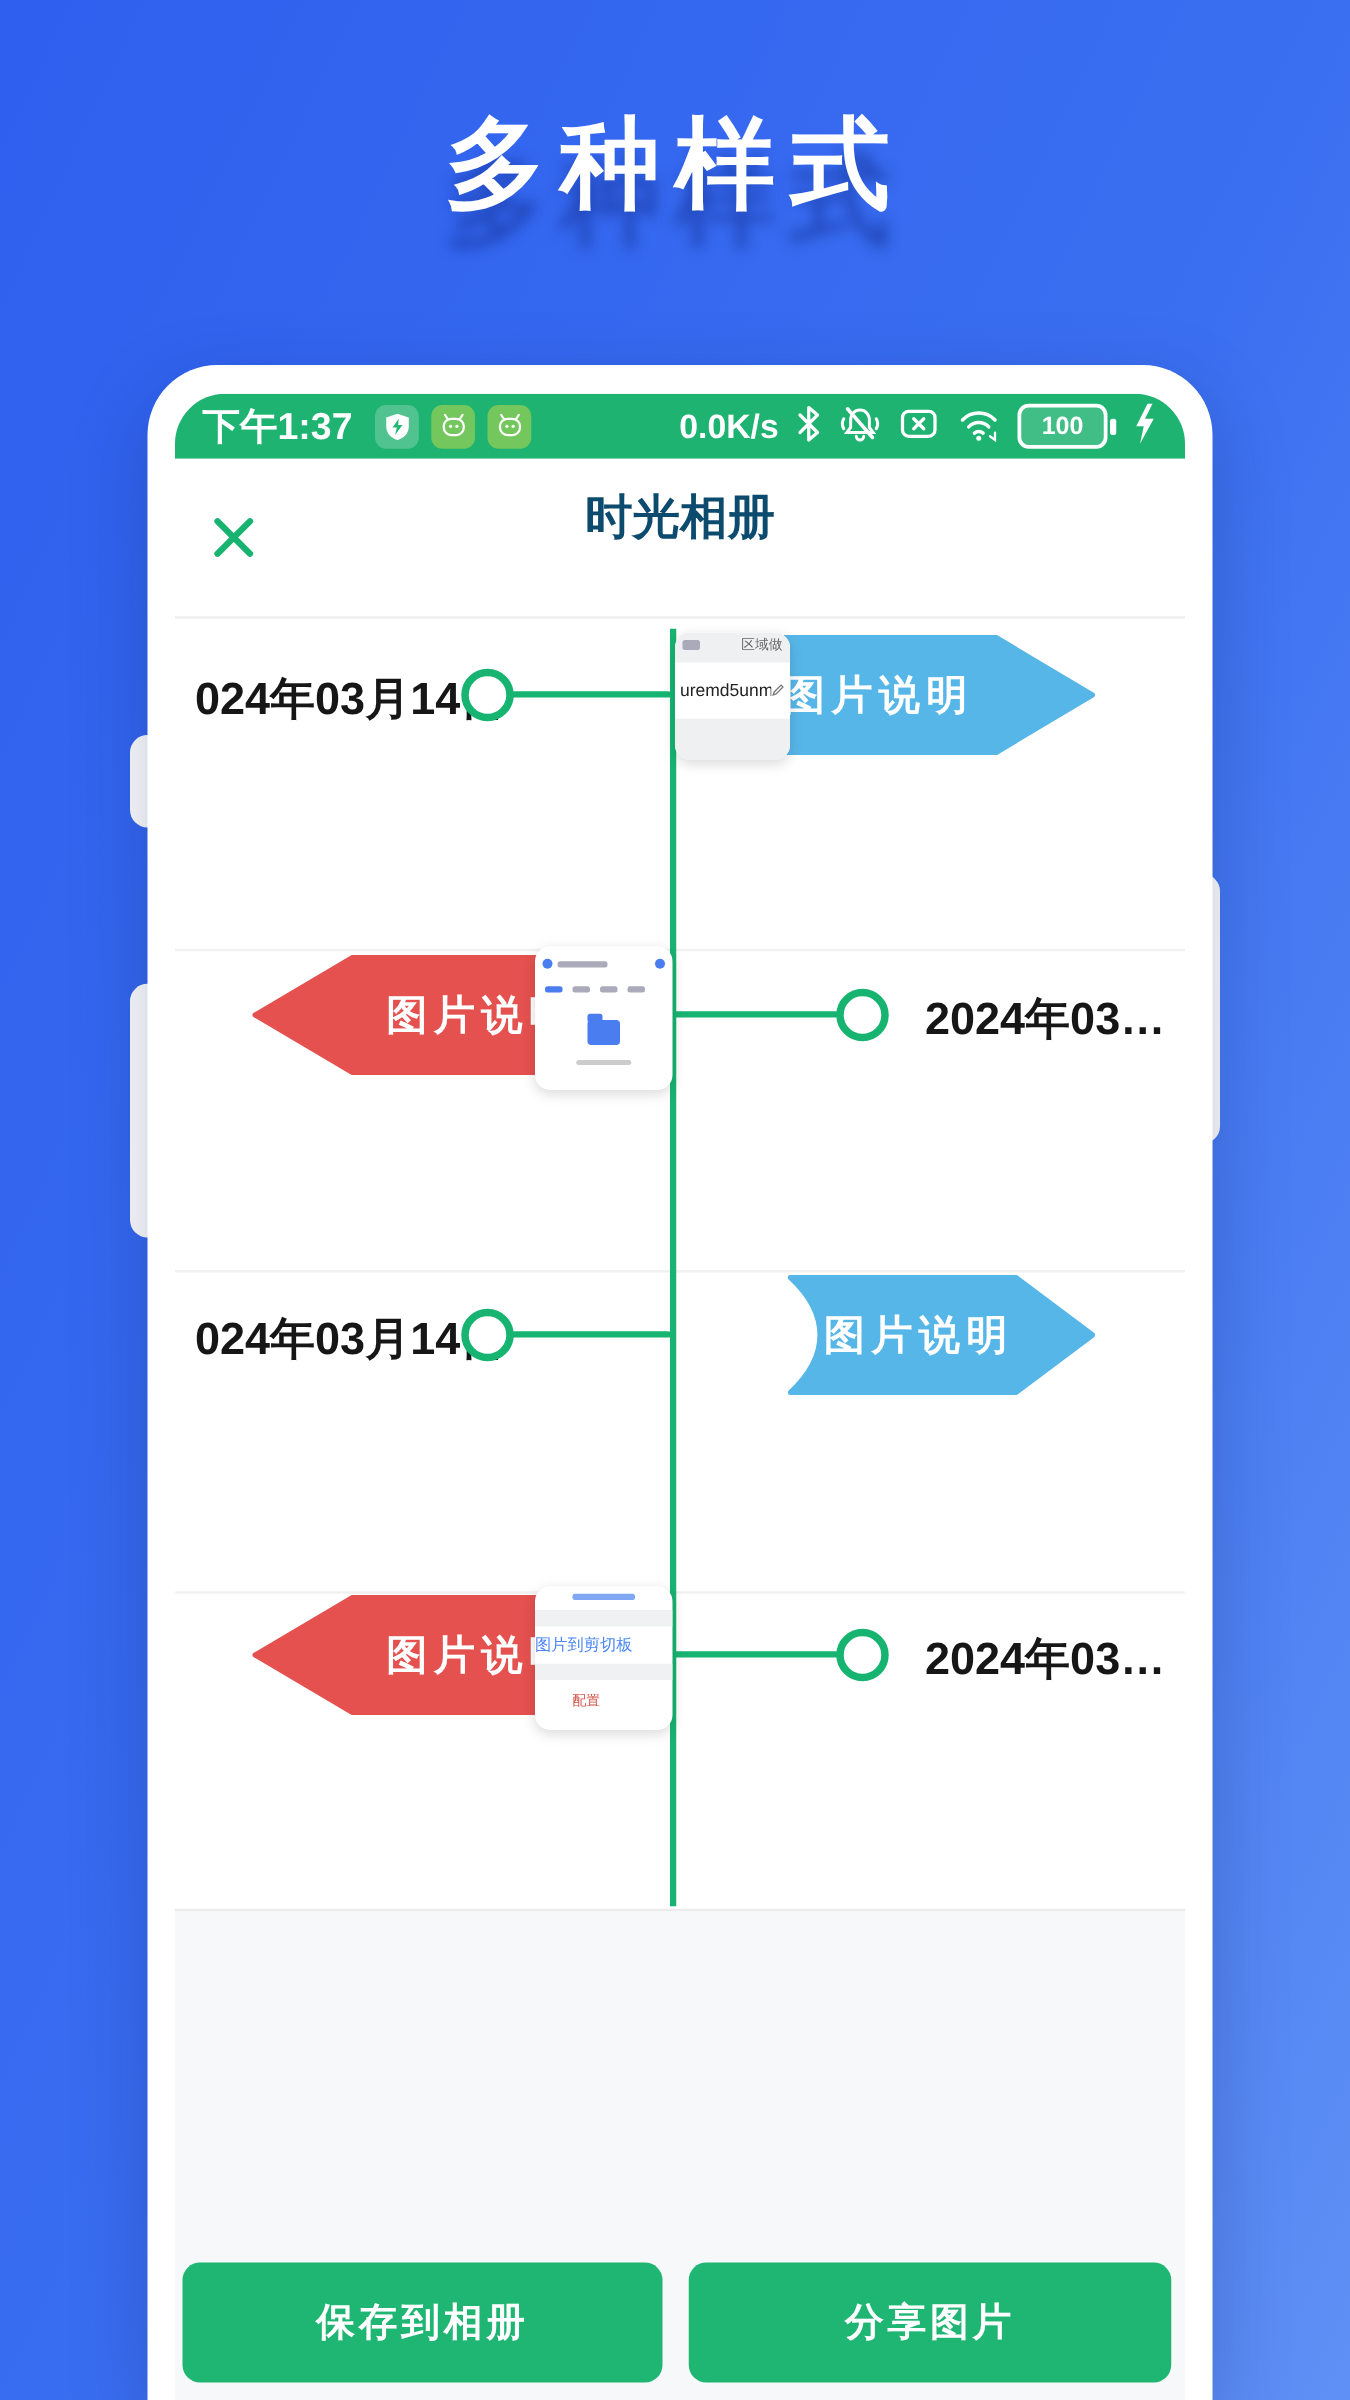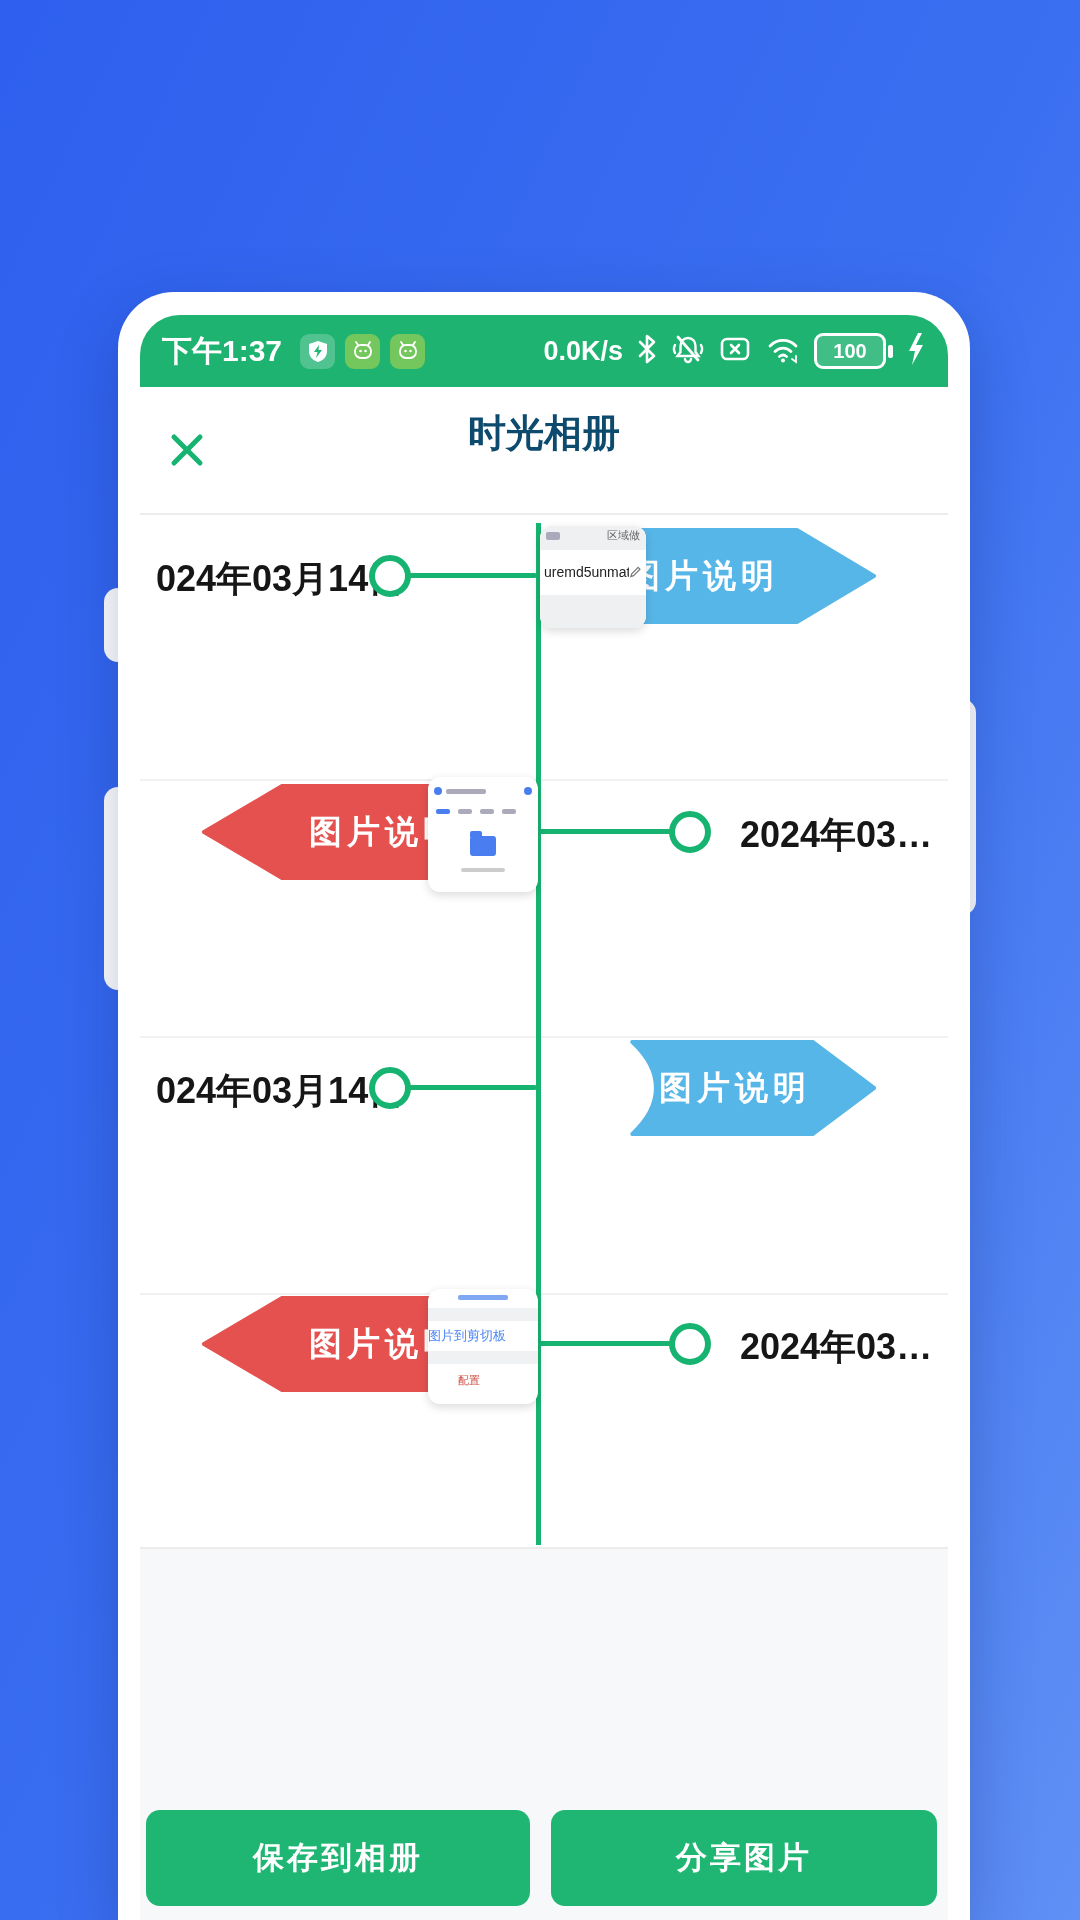--- a/index.html
+++ b/index.html
@@ -27,21 +27,21 @@
     position:absolute;left:118px;top:292px;width:852px;height:1628px;
     background:#fff;border-radius:56px 56px 0 0;box-sizing:border-box;
     padding:23px 22px 0;z-index:2;box-shadow:0 20px 60px rgba(10,30,90,.25);
   }
   .screen{
     width:808px;height:1605px;border-radius:40px 40px 0 0;overflow:hidden;
     background:#f7f8f9;position:relative;
   }
   
   .statusbar{
-    height:72px;background:#1fb371;color:#fff;display:flex;align-items:center;
+    height:52px;background:#1fb371;color:#fff;display:flex;align-items:center;
     padding:16px 22px;box-sizing:border-box;gap:10px;
   }
   .sb-time{font-size:30px;font-weight:bold;margin-right:8px;}
   .badge{width:35px;height:35px;border-radius:9px;display:flex;align-items:center;justify-content:center;}
   .badge.shield{background:rgba(255,255,255,.22);}
   .badge.bot{background:#74c75c;}
   .sb-right{margin-left:auto;display:flex;align-items:center;gap:13px;}
   .sb-speed{font-size:27px;font-weight:600;}
   .battery{
     height:30px;min-width:58px;border:3px solid #fff;border-radius:9px;
@@ -102,20 +102,21 @@
     display:flex;align-items:center;justify-content:center;
     font-family:"Liberation Sans","DejaVu Sans",sans-serif;
   }
   .btn-save{left:6px;width:384px;}
   .btn-share{left:411px;width:386px;}
 </style>
 </head>
 <body>
 
 <div class="hero">
+  <div class="hero-title">多种样式</div>
 </div>
 
 <div class="bump bump-l1"></div>
 <div class="bump bump-l2"></div>
 <div class="bump bump-r1"></div>
 
 <div class="phone">
   <div class="screen">
 
     <div class="statusbar">
@@ -208,21 +209,21 @@
       <div>
         <div class="tdate" style="left:16px;top:40px">024年03月14日</div>
         <div class="tcircle" style="left:229px;top:40px"></div>
         <div class="hline" style="left:269px;top:58px;width:128px"></div>
         <div class="ribbon rb-blue" style="left:420px;top:13px;width:316px;height:96px">
           <svg viewBox="0 0 320 96" preserveAspectRatio="none">
             <path d="M10 2 H240 L318 48 L240 94 H10 Q40 72 40 48 Q40 24 10 2 Z" fill="#57b6e8" stroke="#57b6e8" stroke-width="4" stroke-linejoin="round"></path>
           </svg>
           <div class="ribbon-label">图片说明</div>
         </div>
-        <div class="thumb" style="left:400px;top:11px;width:106px;height:102px;display:flex;flex-direction:column">
+        <div class="thumb" style="left:400px;top:11px;width:92px;height:102px;display:flex;flex-direction:column">
           <div class="thumbA-top">
             <span class="mini-bar" style="width:14px;height:8px;margin-top:4px"></span>
             <span>区域做</span>
           </div>
           <div class="thumbA-mid">
             <span class="thumbA-text">uremd5unmatc</span>
             <svg width="14" height="14" viewBox="0 0 14 14">
               <path d="M2 12 L3 9 L10 2 L12 4 L5 11 Z" fill="none" stroke="#777" stroke-width="1.3"></path>
             </svg>
           </div>

